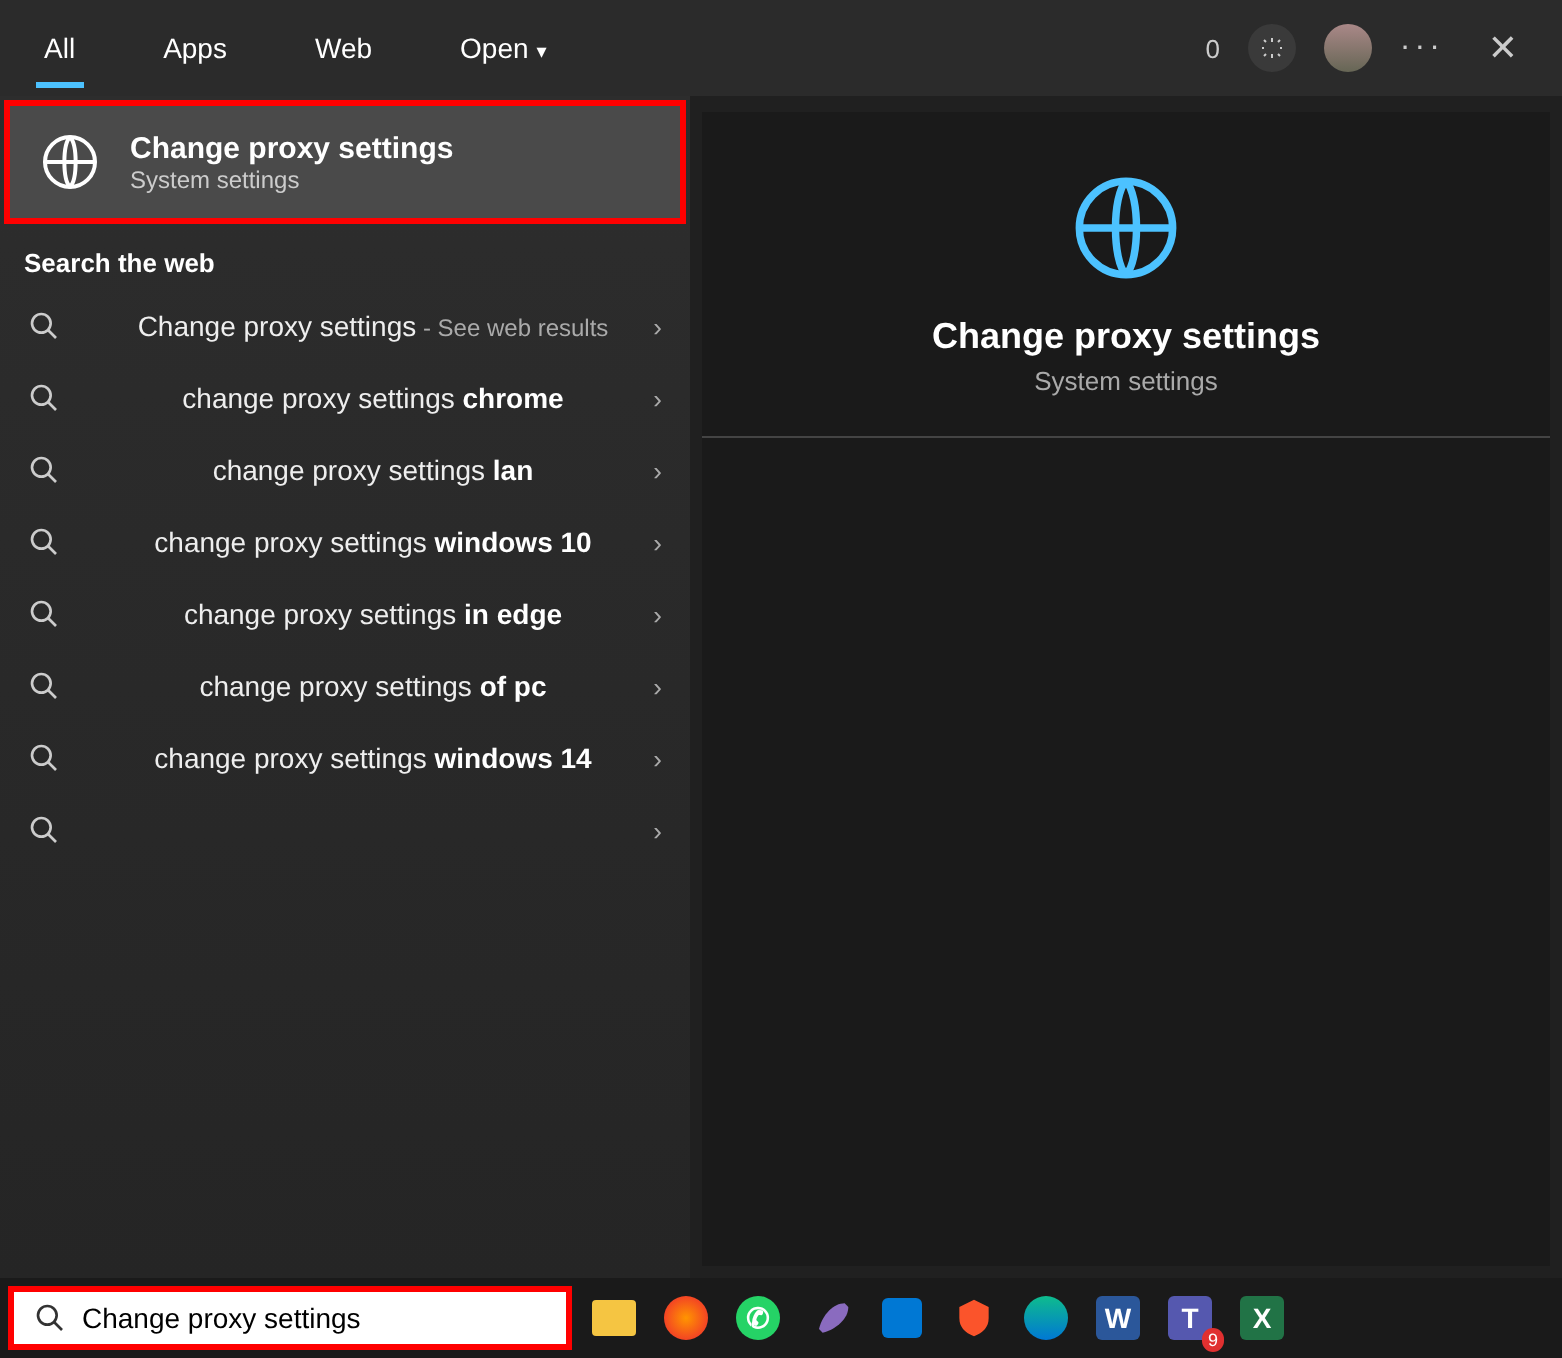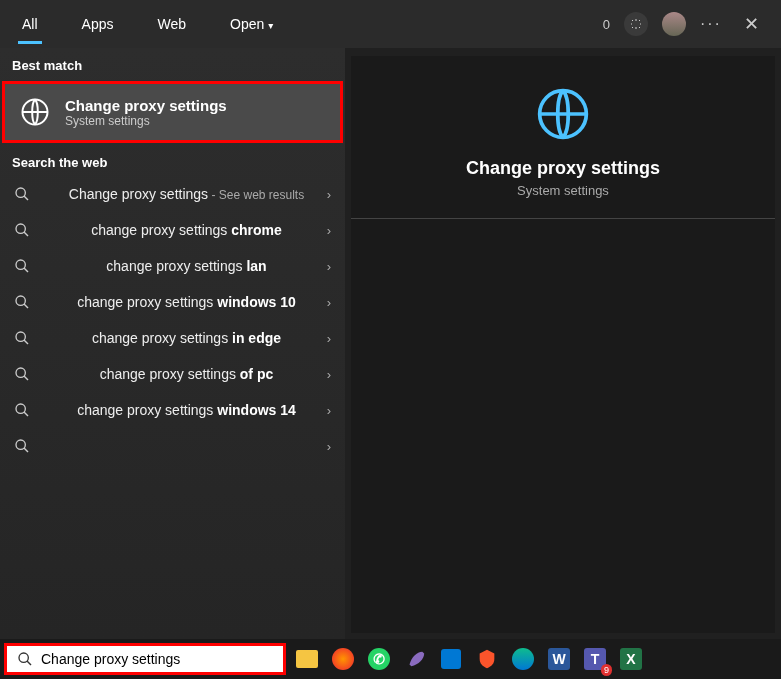--- a/index.html
+++ b/index.html
@@ -190,21 +190,20 @@
         </svg>
     </div>
     <div class="avatar"></div>
     <div class="ellipsis">···</div>
     <div class="close-x">✕</div>
   </div>
 </div>
 
 <div class="main">
   <div class="left">
-    <div class="section-label">Best match</div>
     <div class="best-match">
       <div class="icon-wrap">
         <svg width="30" height="30" viewBox="0 0 24 24" fill="none" stroke="#fff" stroke-width="1.6">
           <circle cx="12" cy="12" r="10"></circle>
             <path d="M2 12h20M12 2c3 3 3 17 0 20M12 2c-3 3-3 17 0 20"></path>
         </svg>
       </div>
       <div>
         <div class="title">Change proxy settings</div>
         <div class="sub">System settings</div>

